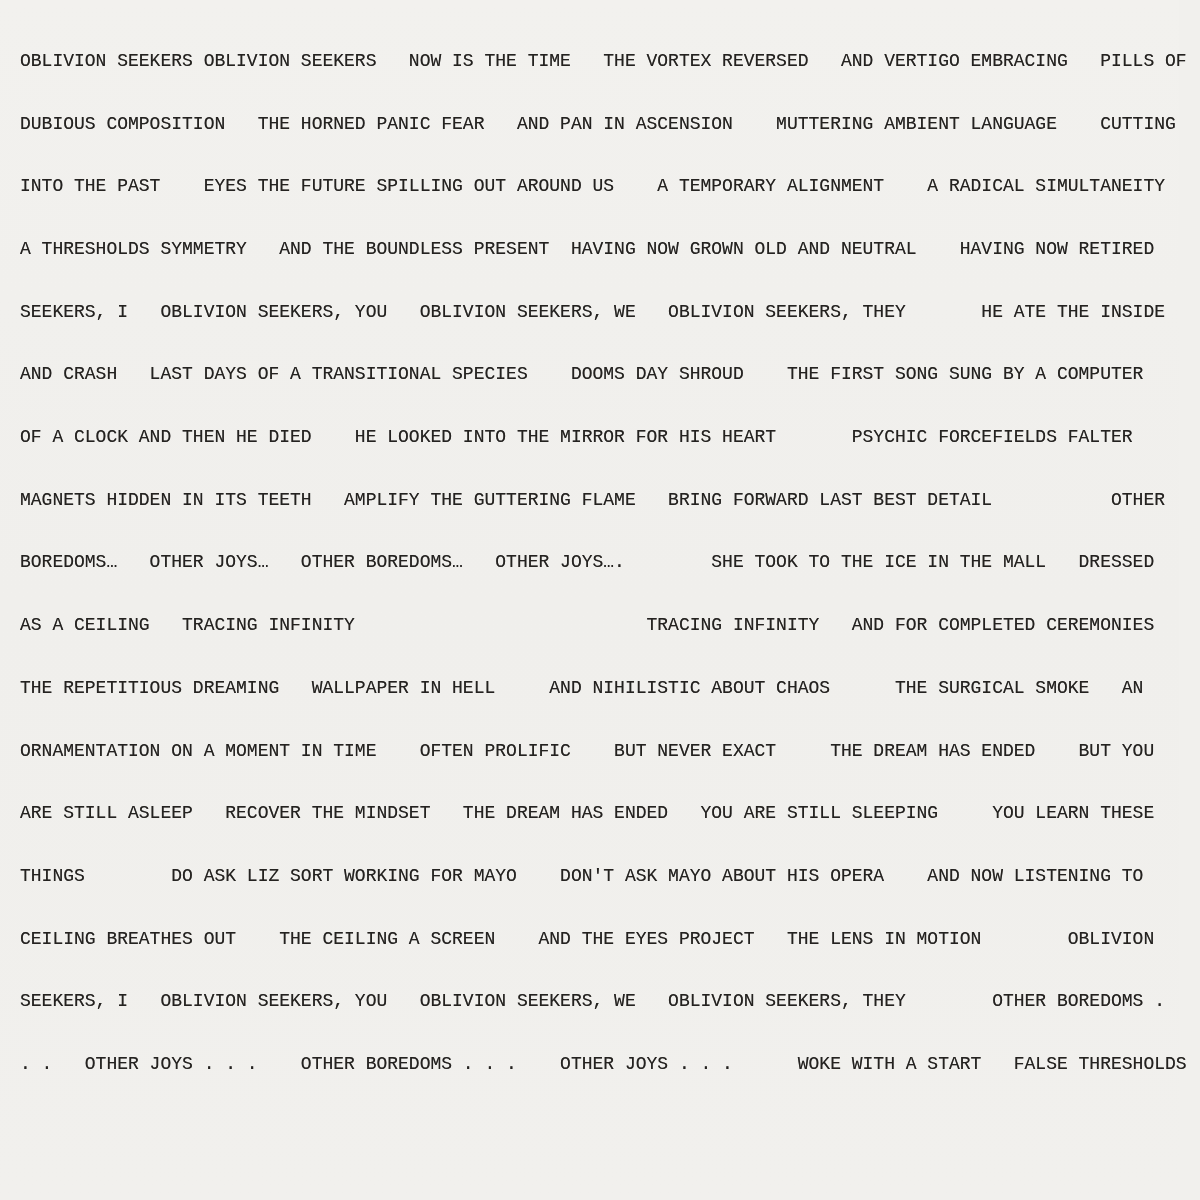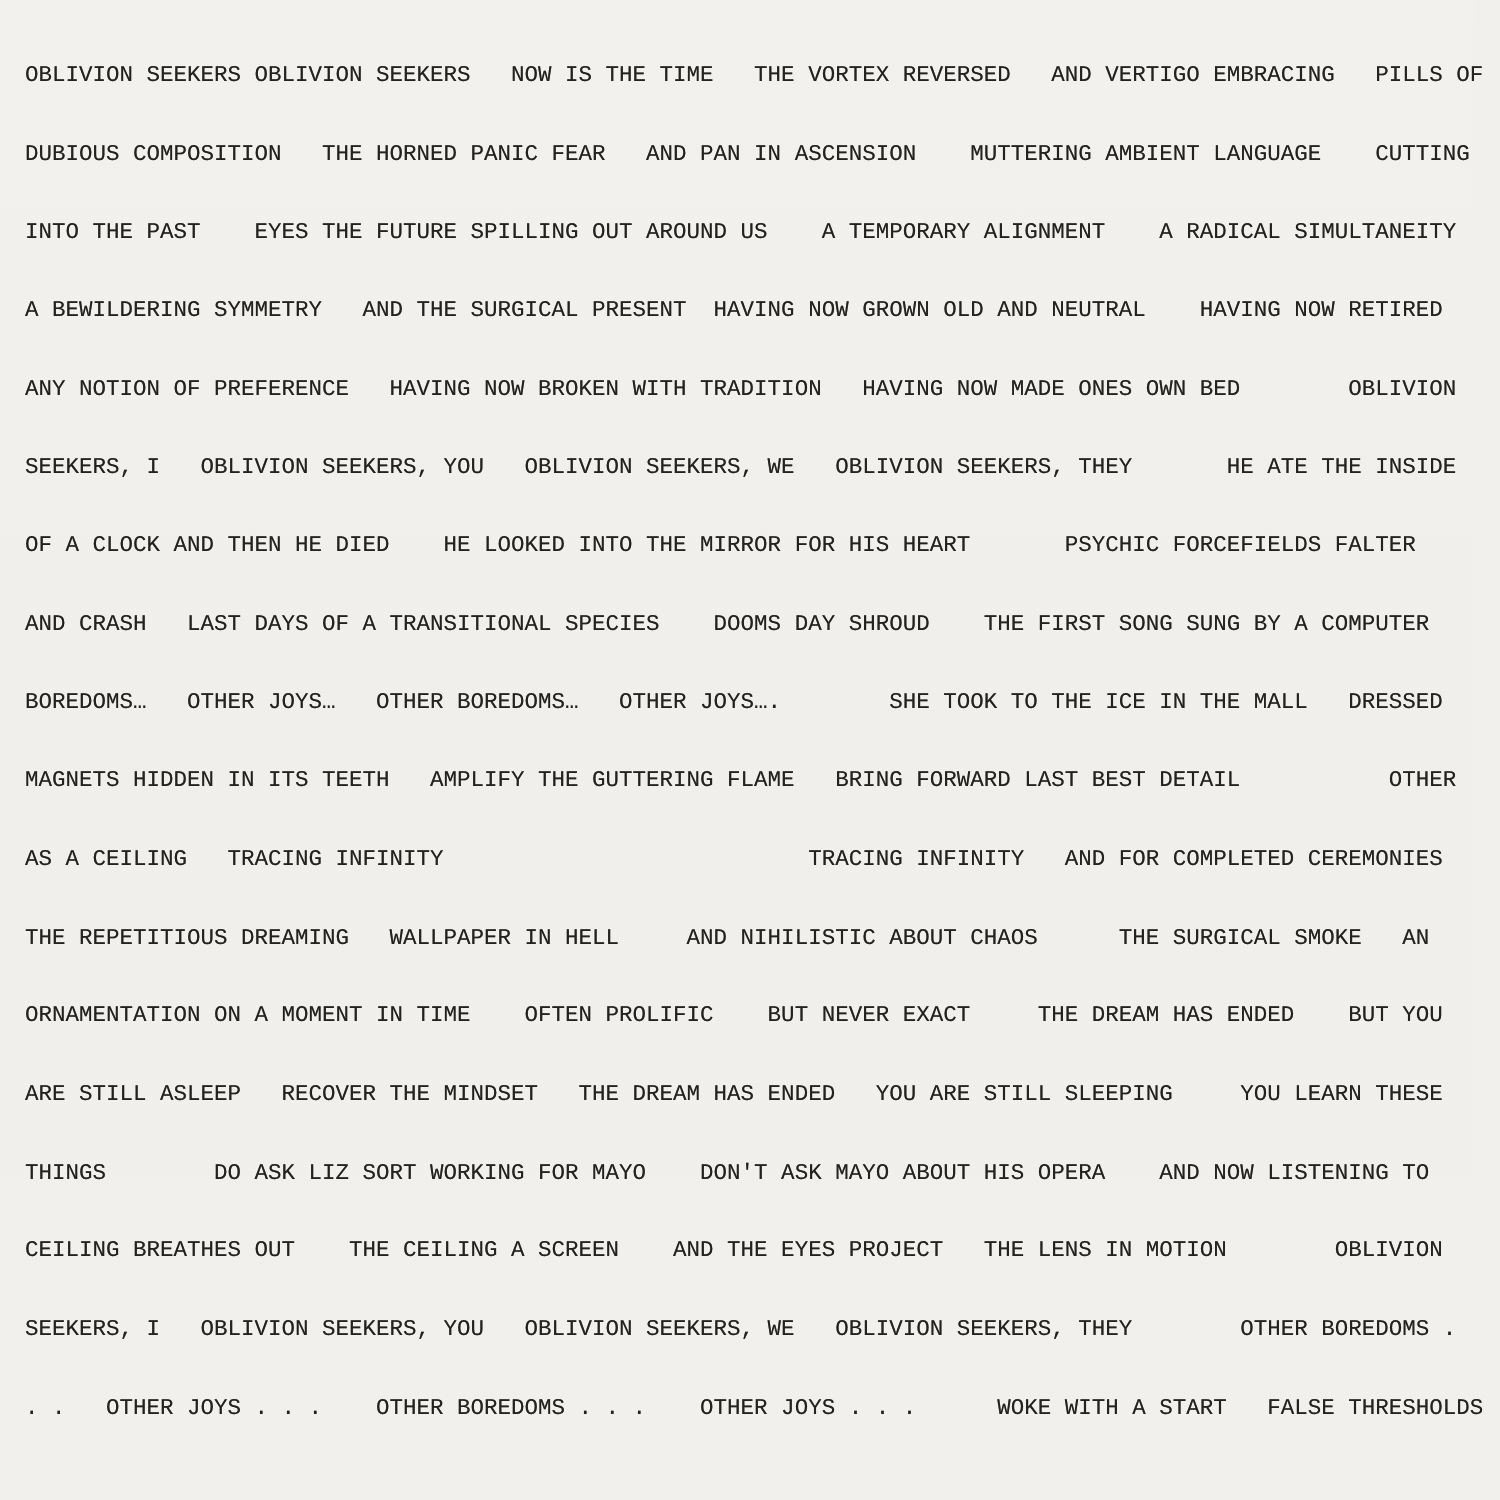--- a/index.html
+++ b/index.html
@@ -32,27 +32,26 @@
     height: 20.9px;
   }
 </style>
 </head>
 <body>
 
 <div class="poster">
   <div class="ln">OBLIVION SEEKERS OBLIVION SEEKERS   NOW IS THE TIME   THE VORTEX REVERSED   AND VERTIGO EMBRACING   PILLS OF</div>
   <div class="ln">DUBIOUS COMPOSITION   THE HORNED PANIC FEAR   AND PAN IN ASCENSION    MUTTERING AMBIENT LANGUAGE    CUTTING</div>
   <div class="ln">INTO THE PAST    EYES THE FUTURE SPILLING OUT AROUND US    A TEMPORARY ALIGNMENT    A RADICAL SIMULTANEITY</div>
-  <div class="ln">A BEWILDERING SYMMETRY   AND THE SURGICAL PRESENT  HAVING NOW GROWN OLD AND NEUTRAL    HAVING NOW RETIRED</div>
-  <div class="ln">ANY NOTION OF PREFERENCE   HAVING NOW BROKEN WITH TRADITION   HAVING NOW MADE ONES OWN BED        OBLIVION</div>
+  <div class="ln">A THRESHOLDS SYMMETRY   AND THE BOUNDLESS PRESENT  HAVING NOW GROWN OLD AND NEUTRAL    HAVING NOW RETIRED</div>
   <div class="ln">SEEKERS, I   OBLIVION SEEKERS, YOU   OBLIVION SEEKERS, WE   OBLIVION SEEKERS, THEY       HE ATE THE INSIDE</div>
+  <div class="ln">AND CRASH   LAST DAYS OF A TRANSITIONAL SPECIES    DOOMS DAY SHROUD    THE FIRST SONG SUNG BY A COMPUTER</div>
   <div class="ln">OF A CLOCK AND THEN HE DIED    HE LOOKED INTO THE MIRROR FOR HIS HEART       PSYCHIC FORCEFIELDS FALTER</div>
-  <div class="ln">AND CRASH   LAST DAYS OF A TRANSITIONAL SPECIES    DOOMS DAY SHROUD    THE FIRST SONG SUNG BY A COMPUTER</div>
+  <div class="ln">MAGNETS HIDDEN IN ITS TEETH   AMPLIFY THE GUTTERING FLAME   BRING FORWARD LAST BEST DETAIL           OTHER</div>
   <div class="ln">BOREDOMS…   OTHER JOYS…   OTHER BOREDOMS…   OTHER JOYS….        SHE TOOK TO THE ICE IN THE MALL   DRESSED</div>
-  <div class="ln">MAGNETS HIDDEN IN ITS TEETH   AMPLIFY THE GUTTERING FLAME   BRING FORWARD LAST BEST DETAIL           OTHER</div>
   <div class="ln">AS A CEILING   TRACING INFINITY                           TRACING INFINITY   AND FOR COMPLETED CEREMONIES</div>
   <div class="ln">THE REPETITIOUS DREAMING   WALLPAPER IN HELL     AND NIHILISTIC ABOUT CHAOS      THE SURGICAL SMOKE   AN</div>
   <div class="ln">ORNAMENTATION ON A MOMENT IN TIME    OFTEN PROLIFIC    BUT NEVER EXACT     THE DREAM HAS ENDED    BUT YOU</div>
   <div class="ln">ARE STILL ASLEEP   RECOVER THE MINDSET   THE DREAM HAS ENDED   YOU ARE STILL SLEEPING     YOU LEARN THESE</div>
   <div class="ln">THINGS        DO ASK LIZ SORT WORKING FOR MAYO    DON'T ASK MAYO ABOUT HIS OPERA    AND NOW LISTENING TO</div>
   <div class="ln">CEILING BREATHES OUT    THE CEILING A SCREEN    AND THE EYES PROJECT   THE LENS IN MOTION        OBLIVION</div>
   <div class="ln">SEEKERS, I   OBLIVION SEEKERS, YOU   OBLIVION SEEKERS, WE   OBLIVION SEEKERS, THEY        OTHER BOREDOMS .</div>
   <div class="ln">. .   OTHER JOYS . . .    OTHER BOREDOMS . . .    OTHER JOYS . . .      WOKE WITH A START   FALSE THRESHOLDS</div>
   
   

